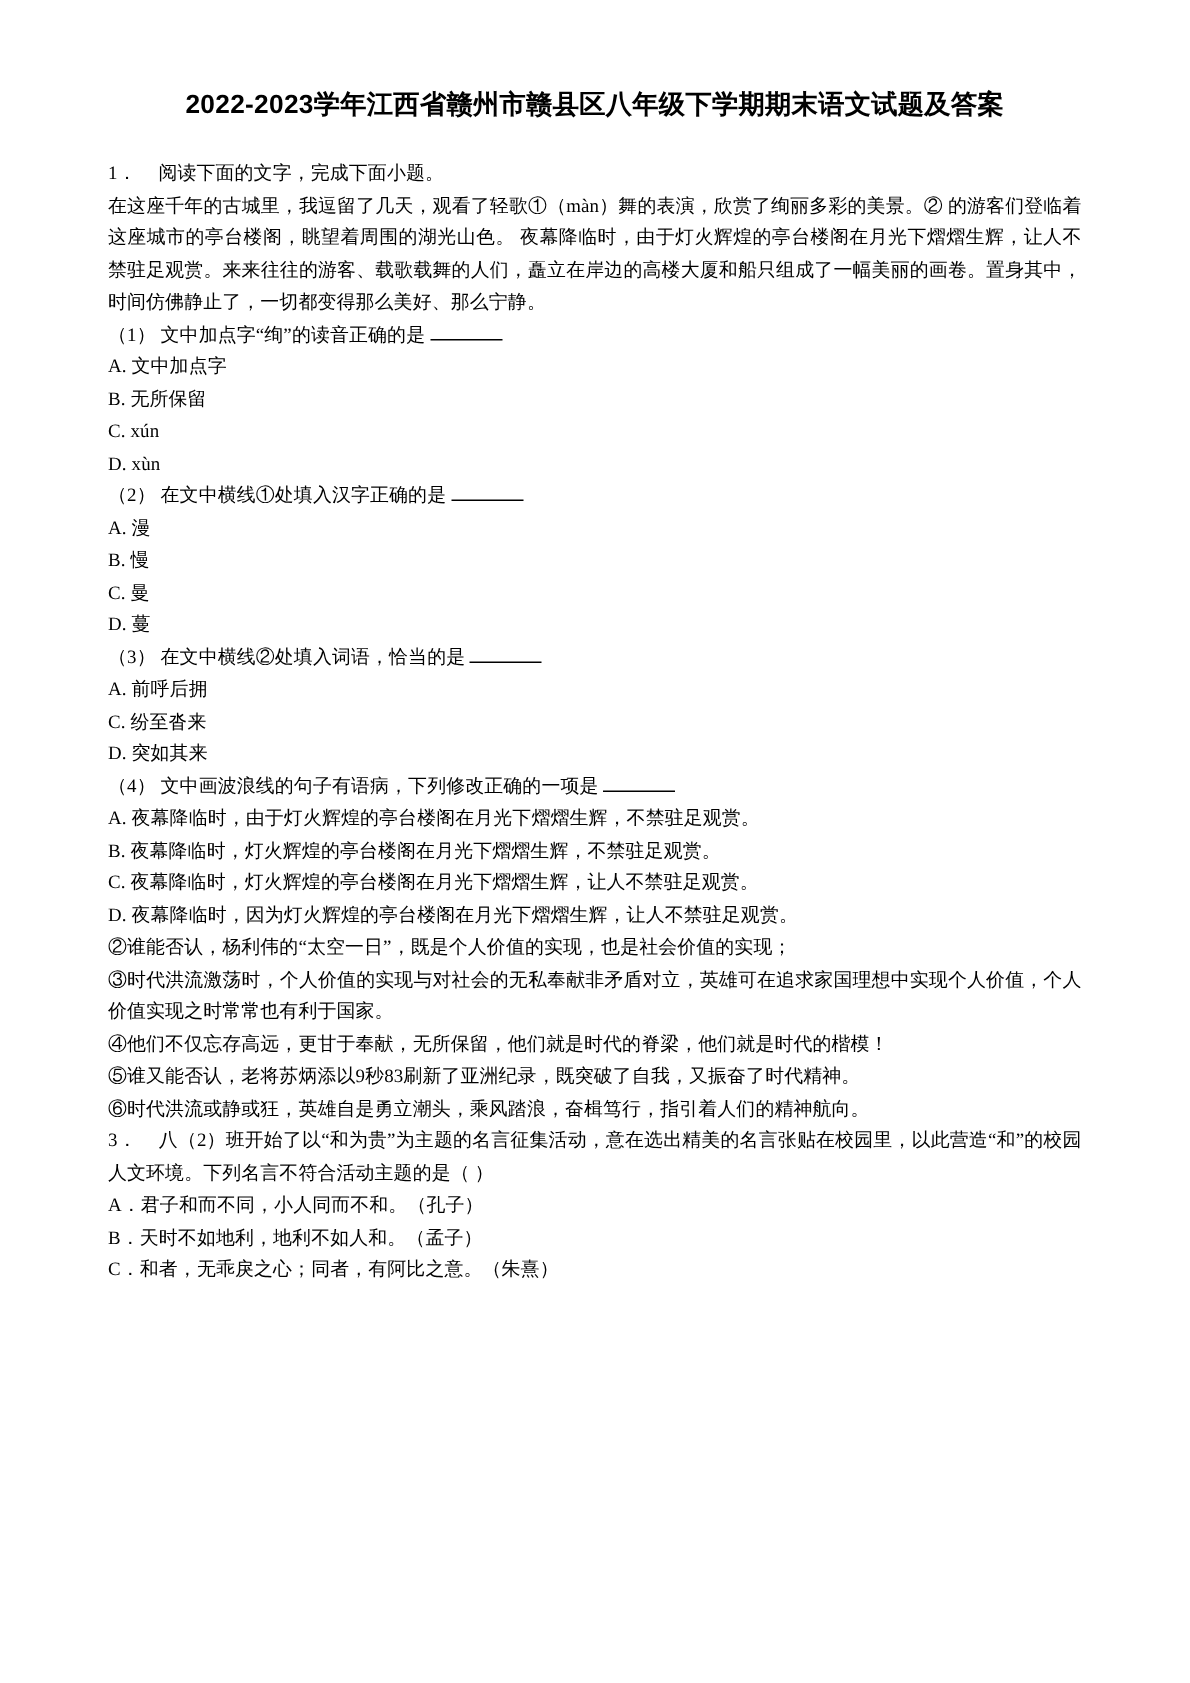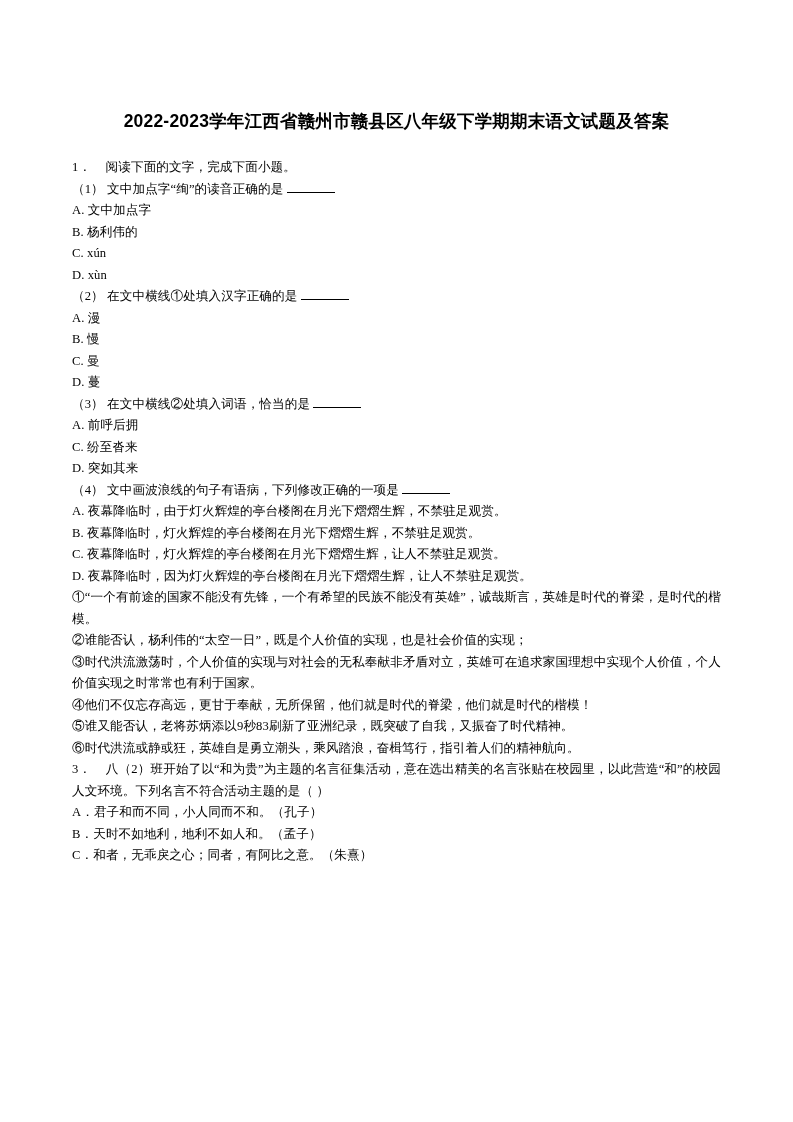--- a/index.html
+++ b/index.html
@@ -11,21 +11,21 @@
     width: 793px;
     height: 1122px;
     font-family: "Liberation Serif", "DejaVu Serif", serif;
     color: #000000;
   }
   .page {
     position: relative;
     width: 793px;
     height: 1122px;
     box-sizing: border-box;
-    padding: 104px 72px 40px 72px;
+    padding: 52px 72px 40px 72px;
   }
   .doc-title {
     font-family: "Liberation Sans", sans-serif;
     font-weight: bold;
     font-size: 17.5px;
     line-height: 34px;
     text-align: center;
     margin: 0 0 8px 0;
     letter-spacing: 0.2px;
   }
@@ -61,28 +61,29 @@
   <h1 class="doc-title">2022-2023学年江西省赣州市赣县区八年级下学期期末语文试题及答案</h1>
 
   <div class="body-text">
 
     <div class="block">
       <p class="para">
         <span>1．</span>
         <span class="sp"></span>
         <span>阅读下面的文字，完成下面小题。</span>
       </p>
+      <p class="para">在这座千年的古城里，我逗留了几天，观看了轻歌①（màn）舞的表演，欣赏了绚丽多彩的美景。②  的游客们登临着这座城市的亭台楼阁，眺望着周围的湖光山色。  夜幕降临时，由于灯火辉煌的亭台楼阁在月光下熠熠生辉，让人不禁驻足观赏。来来往往的游客、载歌载舞的人们，矗立在岸边的高楼大厦和船只组成了一幅美丽的画卷。置身其中，时间仿佛静止了，一切都变得那么美好、那么宁静。</p>
 
       <p class="para">
         <span>（1）</span>
         <span>文中加点字“绚”的读音正确的是</span>
         <span class="blank-line"></span>
       </p>
       <p class="opt">A. 文中加点字</p>
-      <p class="opt">B. 杨利伟的</p>
+      <p class="opt">B. 无所保留</p>
       <p class="opt">C. xún</p>
       <p class="opt">D. xùn</p>
 
       <p class="para">
         <span>（2）</span>
         <span>在文中横线①处填入汉字正确的是</span>
         <span class="blank-line"></span>
       </p>
       <p class="opt">A. 漫</p>
       <p class="opt">B. 慢</p>
@@ -103,21 +104,20 @@
         <span>文中画波浪线的句子有语病，下列修改正确的一项是</span>
         <span class="blank-line"></span>
       </p>
       <p class="opt">A. 夜幕降临时，由于灯火辉煌的亭台楼阁在月光下熠熠生辉，不禁驻足观赏。</p>
       <p class="opt">B. 夜幕降临时，灯火辉煌的亭台楼阁在月光下熠熠生辉，不禁驻足观赏。</p>
       <p class="opt">C. 夜幕降临时，灯火辉煌的亭台楼阁在月光下熠熠生辉，让人不禁驻足观赏。</p>
       <p class="opt">D. 夜幕降临时，因为灯火辉煌的亭台楼阁在月光下熠熠生辉，让人不禁驻足观赏。</p>
     </div>
 
     <div class="block">
-      <p class="para">①“一个有前途的国家不能没有先锋，一个有希望的民族不能没有英雄”，诚哉斯言，英雄是时代的脊梁，是时代的楷模。</p>
       <p class="para">②谁能否认，杨利伟的“太空一日”，既是个人价值的实现，也是社会价值的实现；</p>
       <p class="para">③时代洪流激荡时，个人价值的实现与对社会的无私奉献非矛盾对立，英雄可在追求家国理想中实现个人价值，个人价值实现之时常常也有利于国家。</p>
       <p class="para">④他们不仅忘存高远，更甘于奉献，无所保留，他们就是时代的脊梁，他们就是时代的楷模！</p>
       <p class="para">⑤谁又能否认，老将苏炳添以9秒83刷新了亚洲纪录，既突破了自我，又振奋了时代精神。</p>
       <p class="para">⑥时代洪流或静或狂，英雄自是勇立潮头，乘风踏浪，奋楫笃行，指引着人们的精神航向。</p>
     </div>
 
     <div class="block">
       <p class="para">
         <span>3．</span>

